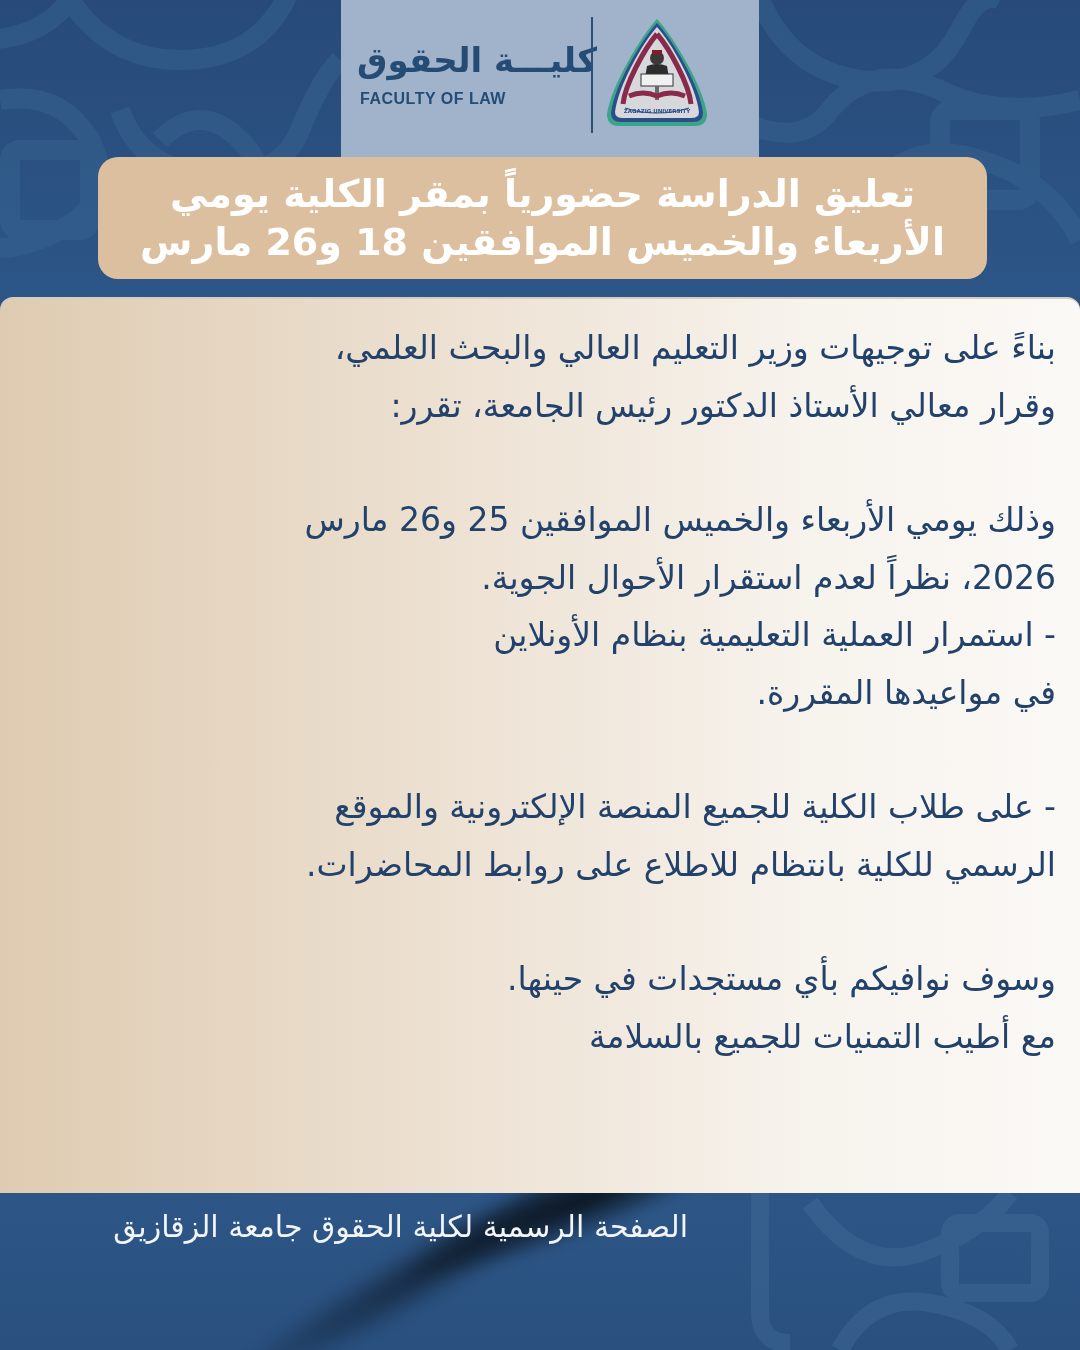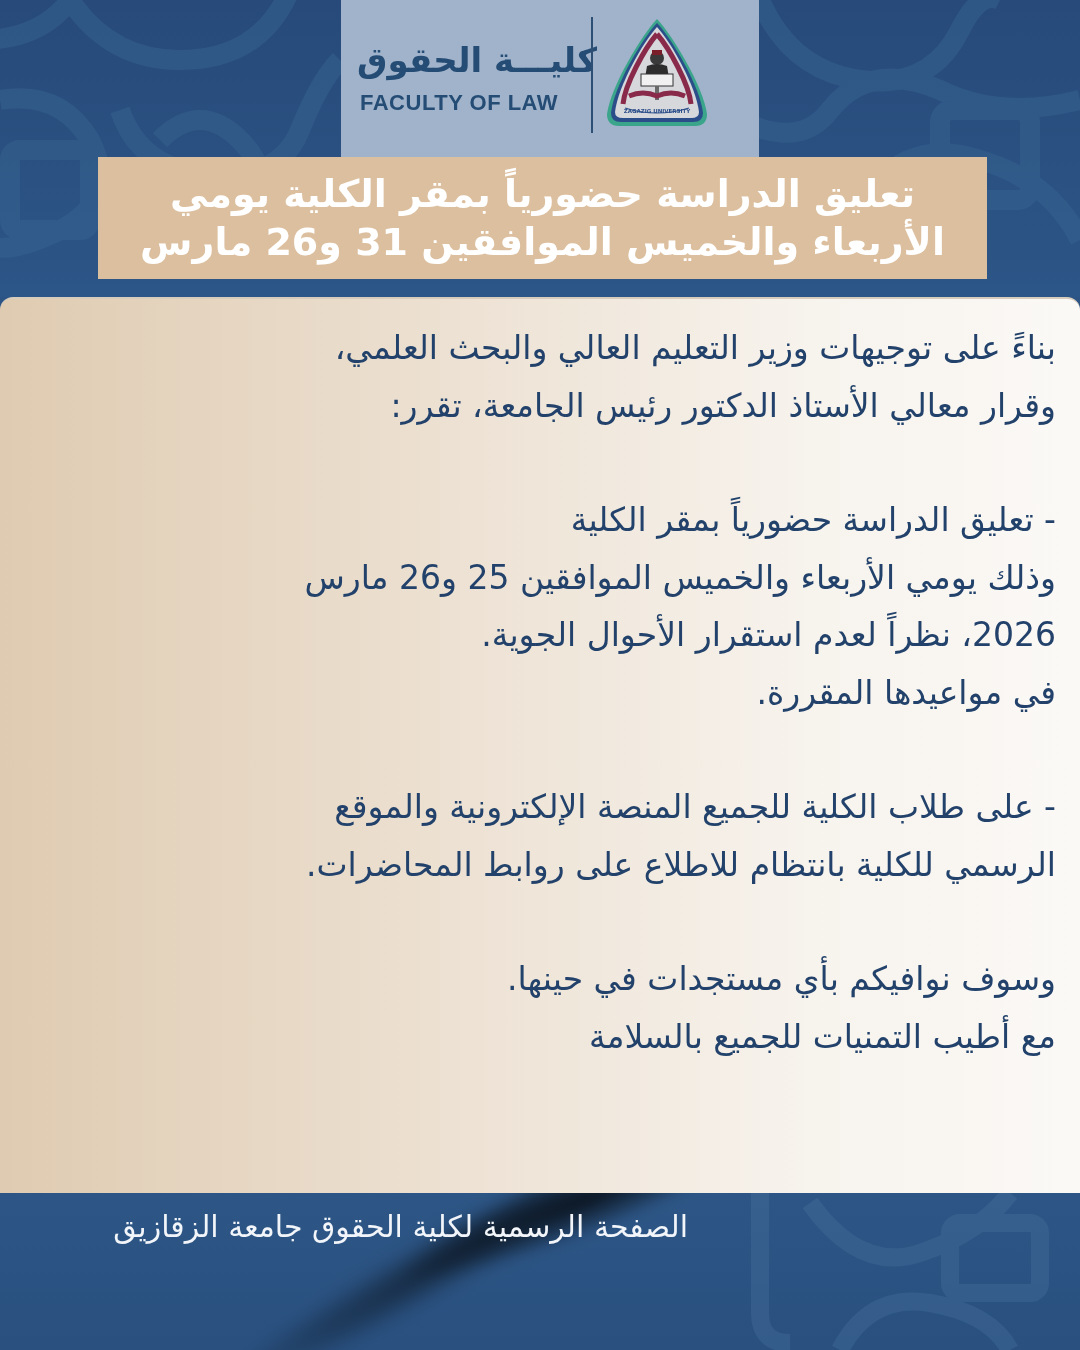--- a/index.html
+++ b/index.html
@@ -20,31 +20,31 @@
     background: #a1b3cb;
   }
   .logo-ar {
     position: absolute; right: 162px; top: 40px;
     font-size: 34px; font-weight: bold; color: #244c74;
     direction: rtl; white-space: nowrap;
   }
   .logo-en {
     position: absolute; left: 19px; top: 90px;
     font-family: "Liberation Sans", sans-serif;
-    font-size: 22px; font-weight: bold; color: #244c74; letter-spacing: 0.5px;
+    font-size: 16px; font-weight: bold; color: #244c74; letter-spacing: 0.5px;
     white-space: nowrap;
   }
   .logo-divider {
     position: absolute; left: 250px; top: 17px; width: 2px; height: 116px;
     background: #2e4f74;
   }
   .crest { position: absolute; left: 262px; top: 16px; width: 108px; height: 114px; }
   .title-box {
     position: absolute; left: 98px; top: 157px; width: 889px; height: 122px;
-    background: #dcbf9e; border-radius: 0;
+    background: #dcbf9e; border-radius: 20px;
     display: flex; flex-direction: column; justify-content: center; align-items: center;
     direction: rtl;
   }
   .title-line {
     color: #ffffff; font-size: 38px; font-weight: bold; line-height: 48px;
     white-space: nowrap;
   }
   .body-area {
     position: absolute; left: 0; top: 297px; width: 1080px; height: 968px;
     background: linear-gradient(90deg, #dfcbb1 0%, #ece0d1 40%, #f7f3ed 75%, #fbf9f6 100%);
@@ -115,35 +115,35 @@
       <rect x="38" y="58" width="32" height="12" fill="#f1f1f1" stroke="#333" stroke-width="1"></rect>
       <rect x="52" y="70" width="4" height="14" fill="#6a6a6a"></rect>
       <path d="M26 80 Q40 74 54 80 Q68 74 82 80" fill="none" stroke="#8a2a4a" stroke-width="5"></path>
       <path d="M22 92 Q54 102 86 92" fill="none" stroke="#2b4e8a" stroke-width="1.2"></path>
       <text x="54" y="97" font-size="5.5" text-anchor="middle" fill="#2b4e8a" font-family="DejaVu Sans, sans-serif" font-weight="bold">ZAGAZIG UNIVERSITY</text>
     </svg>
   </div>
 
   <div class="title-box">
     <div class="title-line">تعليق الدراسة حضورياً بمقر الكلية يومي</div>
-    <div class="title-line">الأربعاء والخميس الموافقين 31 و26 مارس</div>
+    <div class="title-line">الأربعاء والخميس الموافقين 18 و26 مارس</div>
   </div>
 </div>
 
 <div class="body-area">
   <div class="body-text">
     <div>
       <div>بناءً على توجيهات وزير التعليم العالي والبحث العلمي،</div>
       <div>وقرار معالي الأستاذ الدكتور رئيس الجامعة، تقرر:</div>
     </div>
     <div class="para-gap"></div>
     <div>
-      <div>- تعليق الدراسة حضورياً بمقر الكلية</div>
       <div>وذلك يومي الأربعاء والخميس الموافقين 25 و26 مارس</div>
       <div>2026، نظراً لعدم استقرار الأحوال الجوية.</div>
+      <div>- استمرار العملية التعليمية بنظام الأونلاين</div>
       <div>في مواعيدها المقررة.</div>
     </div>
     <div class="para-gap"></div>
     <div>
       <div>- على طلاب الكلية للجميع المنصة الإلكترونية والموقع</div>
       <div>الرسمي للكلية بانتظام للاطلاع على روابط المحاضرات.</div>
     </div>
     <div class="para-gap"></div>
     <div>
       <div>وسوف نوافيكم بأي مستجدات في حينها.</div>

